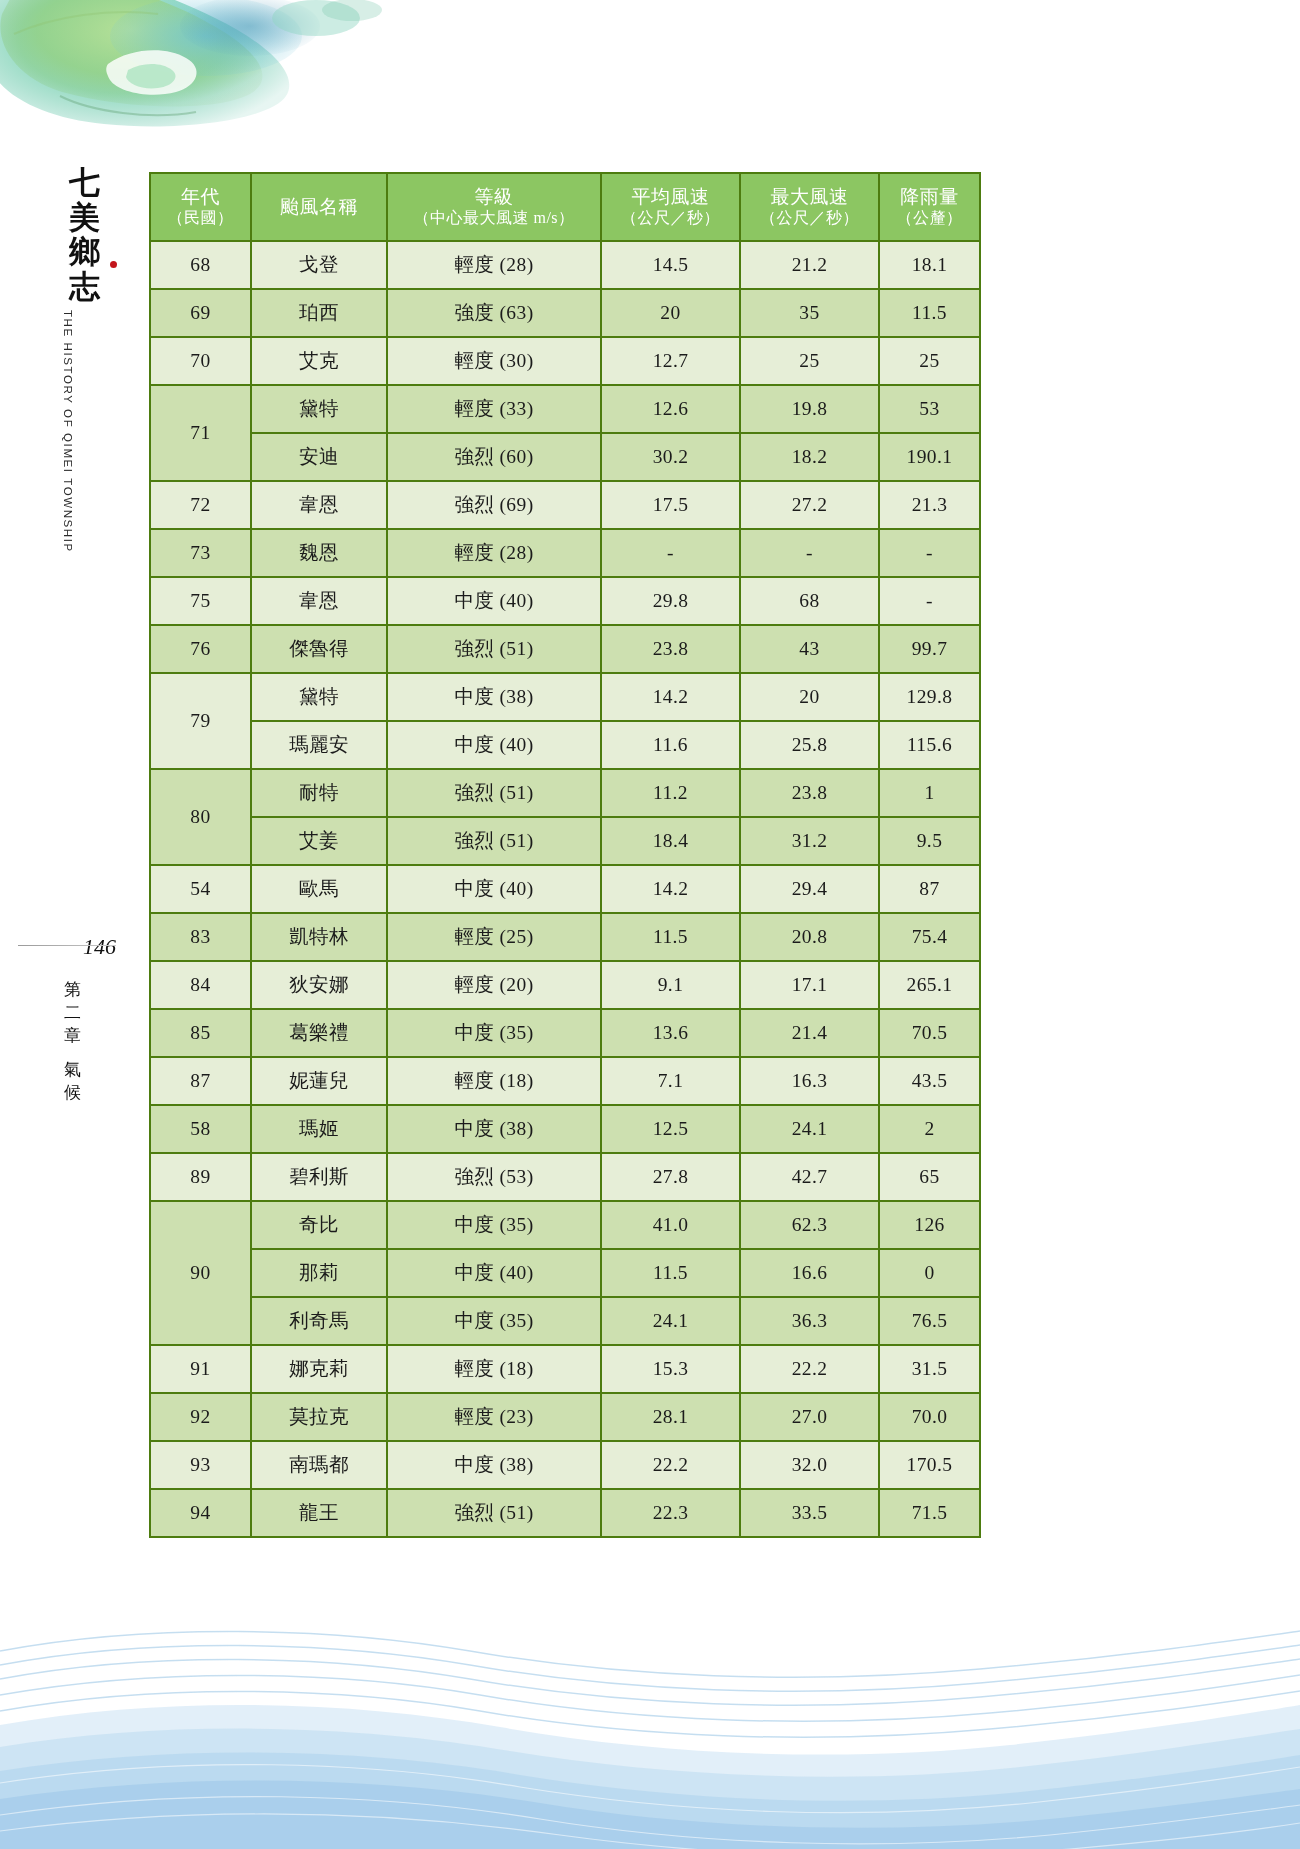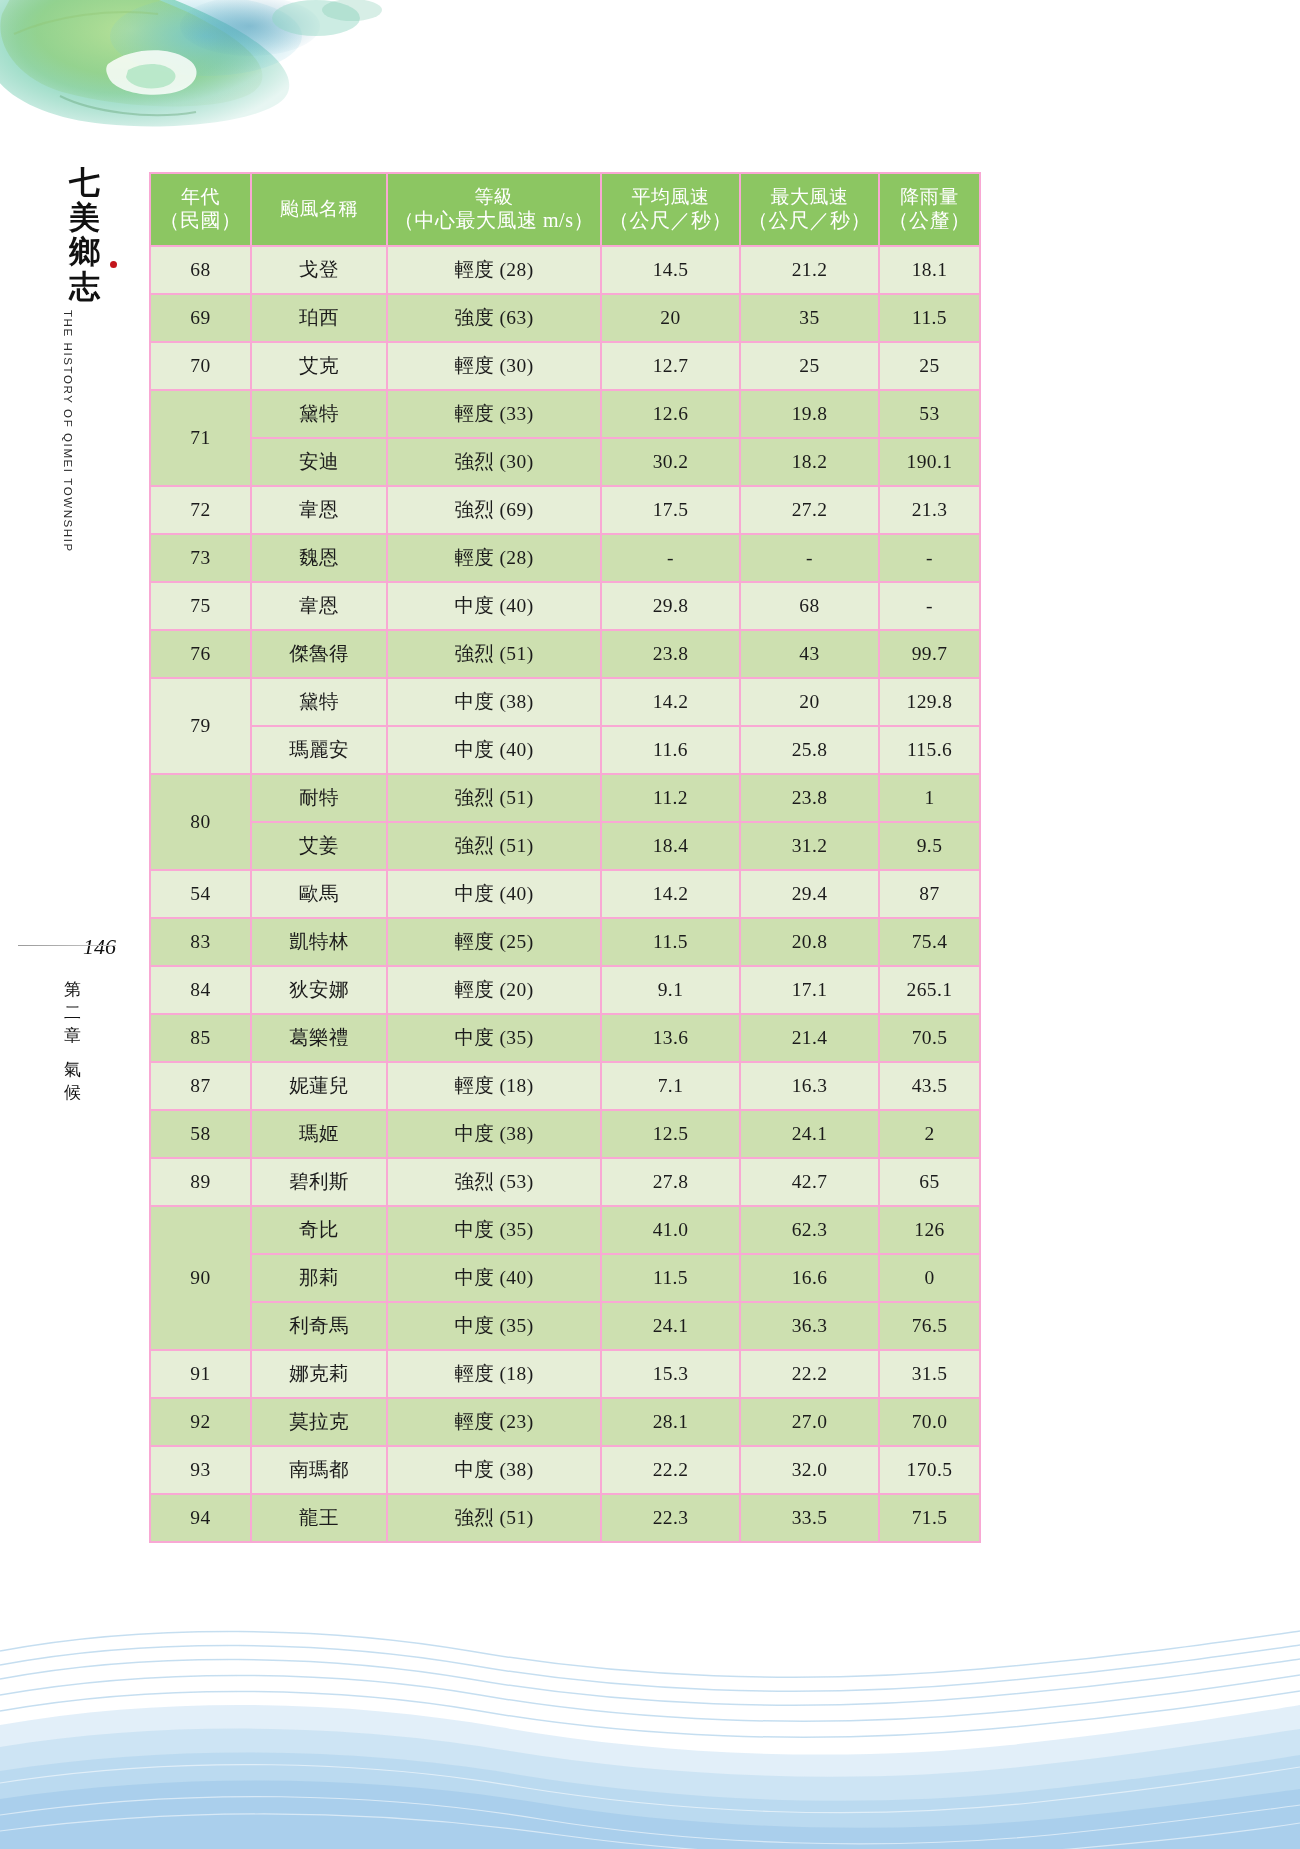--- a/index.html
+++ b/index.html
@@ -55,36 +55,36 @@
     text-align:center;
   }
   #chapter span{display:block;}
   #chapter .gap{height:11px;}
 
   
   #table-wrap{position:absolute;left:149px;top:172px;width:818px;}
   table.typhoon{
     border-collapse:separate;border-spacing:2px 2px;
     width:818px;table-layout:fixed;
-    background:#f9a8d4;
+    background:#4d7c0f;
   }
   table.typhoon col.c-year {width:99px;}
   table.typhoon col.c-name {width:134px;}
   table.typhoon col.c-grade{width:212px;}
   table.typhoon col.c-avg  {width:137px;}
   table.typhoon col.c-max  {width:137px;}
   table.typhoon col.c-rain {width:99px;}
 
   table.typhoon thead th{
     background:#8cc662;color:#ffffff;
     font-weight:400;font-size:19px;line-height:1.22;
     padding:11px 2px 12px;text-align:center;vertical-align:middle;
     letter-spacing:.5px;
   }
-  th .sub{display:block;font-size:20px;}
+  th .sub{display:block;font-size:16px;}
 
   table.typhoon td{
     text-align:center;vertical-align:middle;
     font-size:19.5px;color:#1b1b1b;
     height:38px;padding:4px 2px;
     letter-spacing:.4px;
   }
   tr.band-a td{background:#e6eed7;}
   tr.band-b td{background:#cde0b0;}
   td.yr-a{background:#e6eed7;}
@@ -220,21 +220,21 @@
         <tr class="band-b">
           <td class="num yr-b" rowspan="2">71</td>
           <td class="">黛特</td>
           <td class="">輕度 (33)</td>
           <td class="num ">12.6</td>
           <td class="num ">19.8</td>
           <td class="num ">53</td>
         </tr>
         <tr class="band-b">
           <td class="">安迪</td>
-          <td class="">強烈 (30)</td>
+          <td class="">強烈 (60)</td>
           <td class="num ">30.2</td>
           <td class="num ">18.2</td>
           <td class="num ">190.1</td>
         </tr>
         <tr class="band-a">
           <td class="num yr-a" rowspan="1">72</td>
           <td class="">韋恩</td>
           <td class="">強烈 (69)</td>
           <td class="num ">17.5</td>
           <td class="num ">27.2</td>

